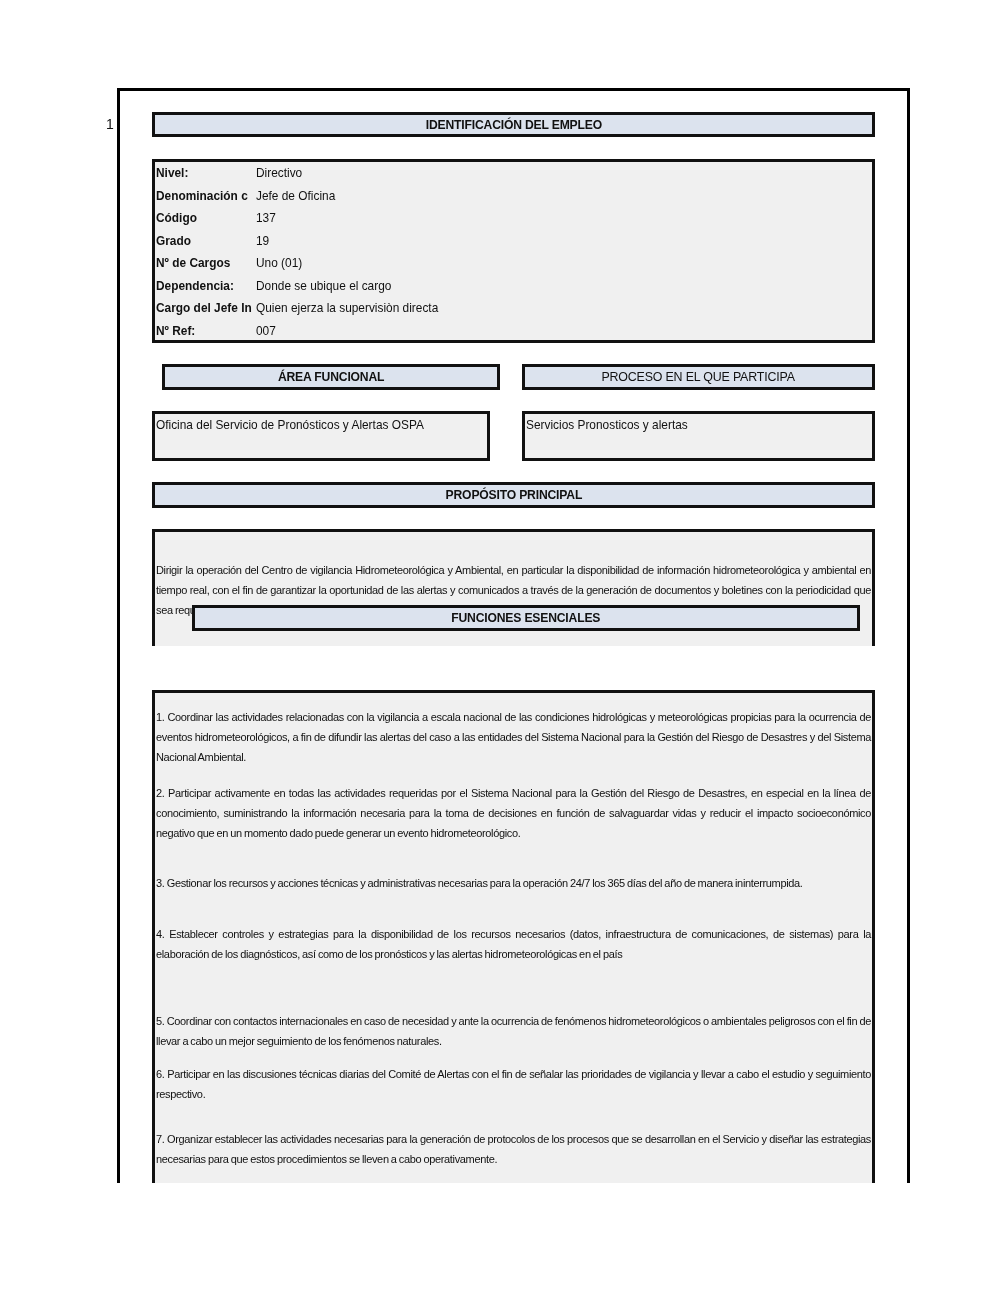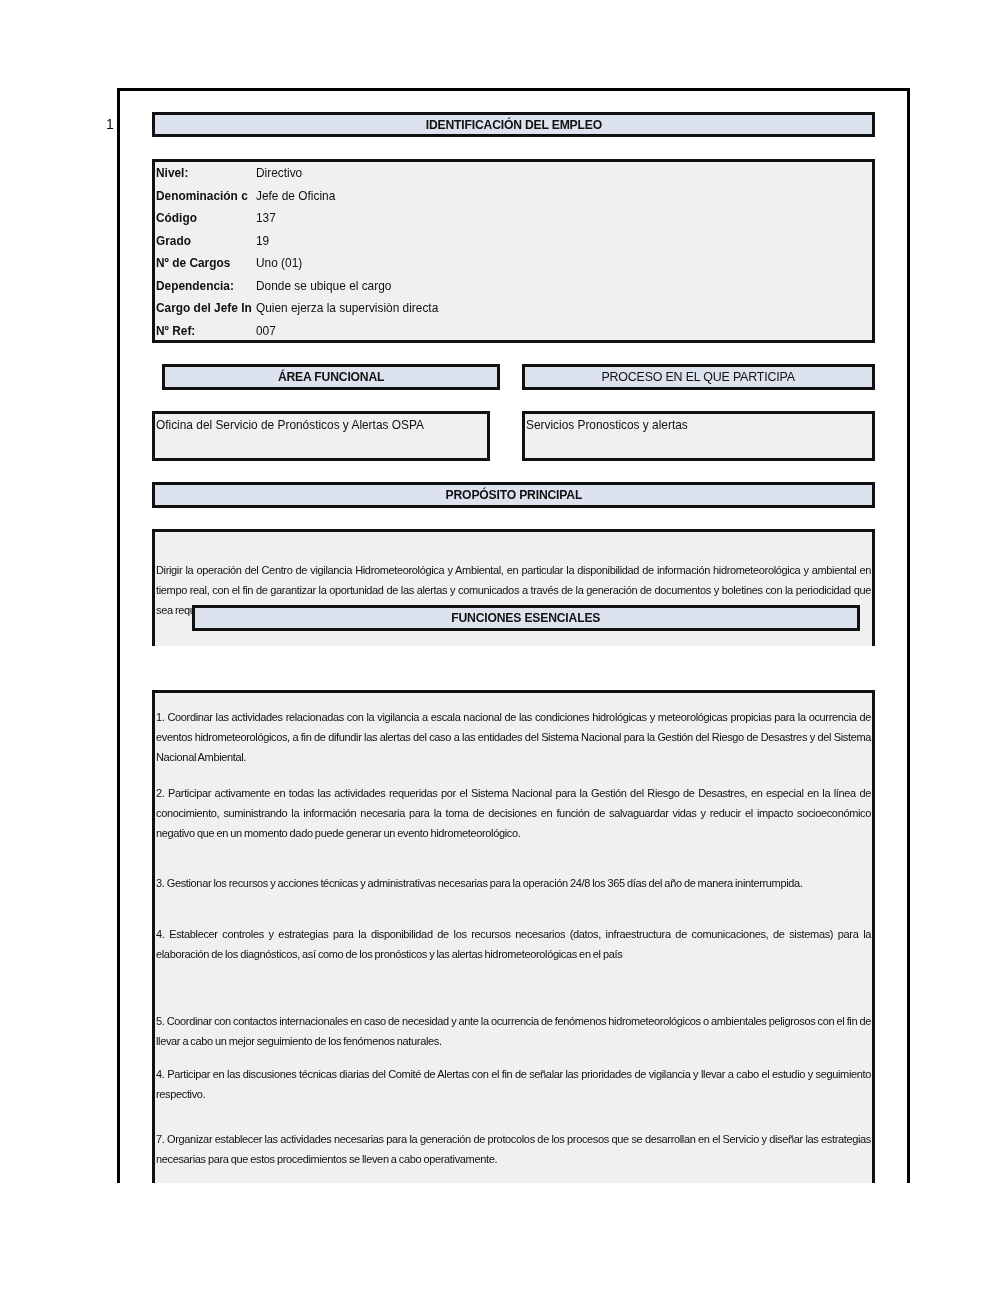--- a/index.html
+++ b/index.html
@@ -106,20 +106,20 @@
   <div class="para" style="top:28px;">Dirigir la operación del Centro de vigilancia Hidrometeorológica y Ambiental, en particular la disponibilidad de información hidrometeorológica y ambiental en tiempo real, con el fin de garantizar la oportunidad de las alertas y comunicados a través de la generación de documentos y boletines con la periodicidad que sea requerida.</div>
 </div>
 
 <div class="hdr" style="left:152px; top:605px; width:668px; height:26px;margin-left:40px;">
   <span style="display:inline-block; transform:scaleX(0.9);">FUNCIONES ESENCIALES</span>
 </div>
 
 <div class="box" style="left:152px; top:690px; width:723px; height:520px; border-bottom:none;">
   <div class="para" style="top:14px;">1. Coordinar las actividades  relacionadas con la vigilancia a escala nacional de las condiciones hidrológicas y meteorológicas propicias para la ocurrencia de eventos hidrometeorológicos, a fin de difundir las alertas del caso a las entidades del Sistema Nacional para la Gestión del Riesgo de Desastres y del Sistema Nacional Ambiental.</div>
   <div class="para" style="top:90px;">2. Participar activamente en todas las actividades requeridas por el Sistema Nacional para la Gestión del Riesgo de Desastres, en especial en la línea de conocimiento, suministrando la información necesaria para la toma de decisiones en función de salvaguardar vidas y reducir el impacto socioeconómico negativo que en un momento dado puede generar un evento hidrometeorológico.</div>
-  <div class="para" style="top:180px;">3. Gestionar los recursos y acciones técnicas y administrativas necesarias para la operación 24/8 los 365 días del año de manera ininterrumpida.</div>
+  <div class="para" style="top:180px;">3. Gestionar los recursos y acciones técnicas y administrativas necesarias para la operación 24/7 los 365 días del año de manera ininterrumpida.</div>
   <div class="para" style="top:231px;">4. Establecer controles y estrategias para la disponibilidad de los recursos necesarios (datos, infraestructura de comunicaciones, de sistemas) para la elaboración de los diagnósticos, así como de los pronósticos y las alertas hidrometeorológicas en el país</div>
   <div class="para" style="top:306px;margin-top:12px;">5. Coordinar con contactos internacionales en caso de necesidad y ante la ocurrencia de fenómenos hidrometeorológicos o ambientales peligrosos con el fin de llevar a cabo un mejor seguimiento de los fenómenos naturales.</div>
-  <div class="para" style="top:371px;">4. Participar en las discusiones técnicas diarias del Comité de Alertas con el fin de señalar las prioridades de vigilancia y llevar a cabo el estudio y seguimiento respectivo.</div>
+  <div class="para" style="top:371px;">6. Participar en las discusiones técnicas diarias del Comité de Alertas con el fin de señalar las prioridades de vigilancia y llevar a cabo el estudio y seguimiento respectivo.</div>
   <div class="para" style="top:436px;">7. Organizar  establecer las actividades necesarias para la generación de protocolos de los procesos que se desarrollan en el Servicio y diseñar las estrategias necesarias para que estos procedimientos se lleven a cabo operativamente.</div>
 </div>
 
 <div class="clip"></div>
 
 </body></html>

